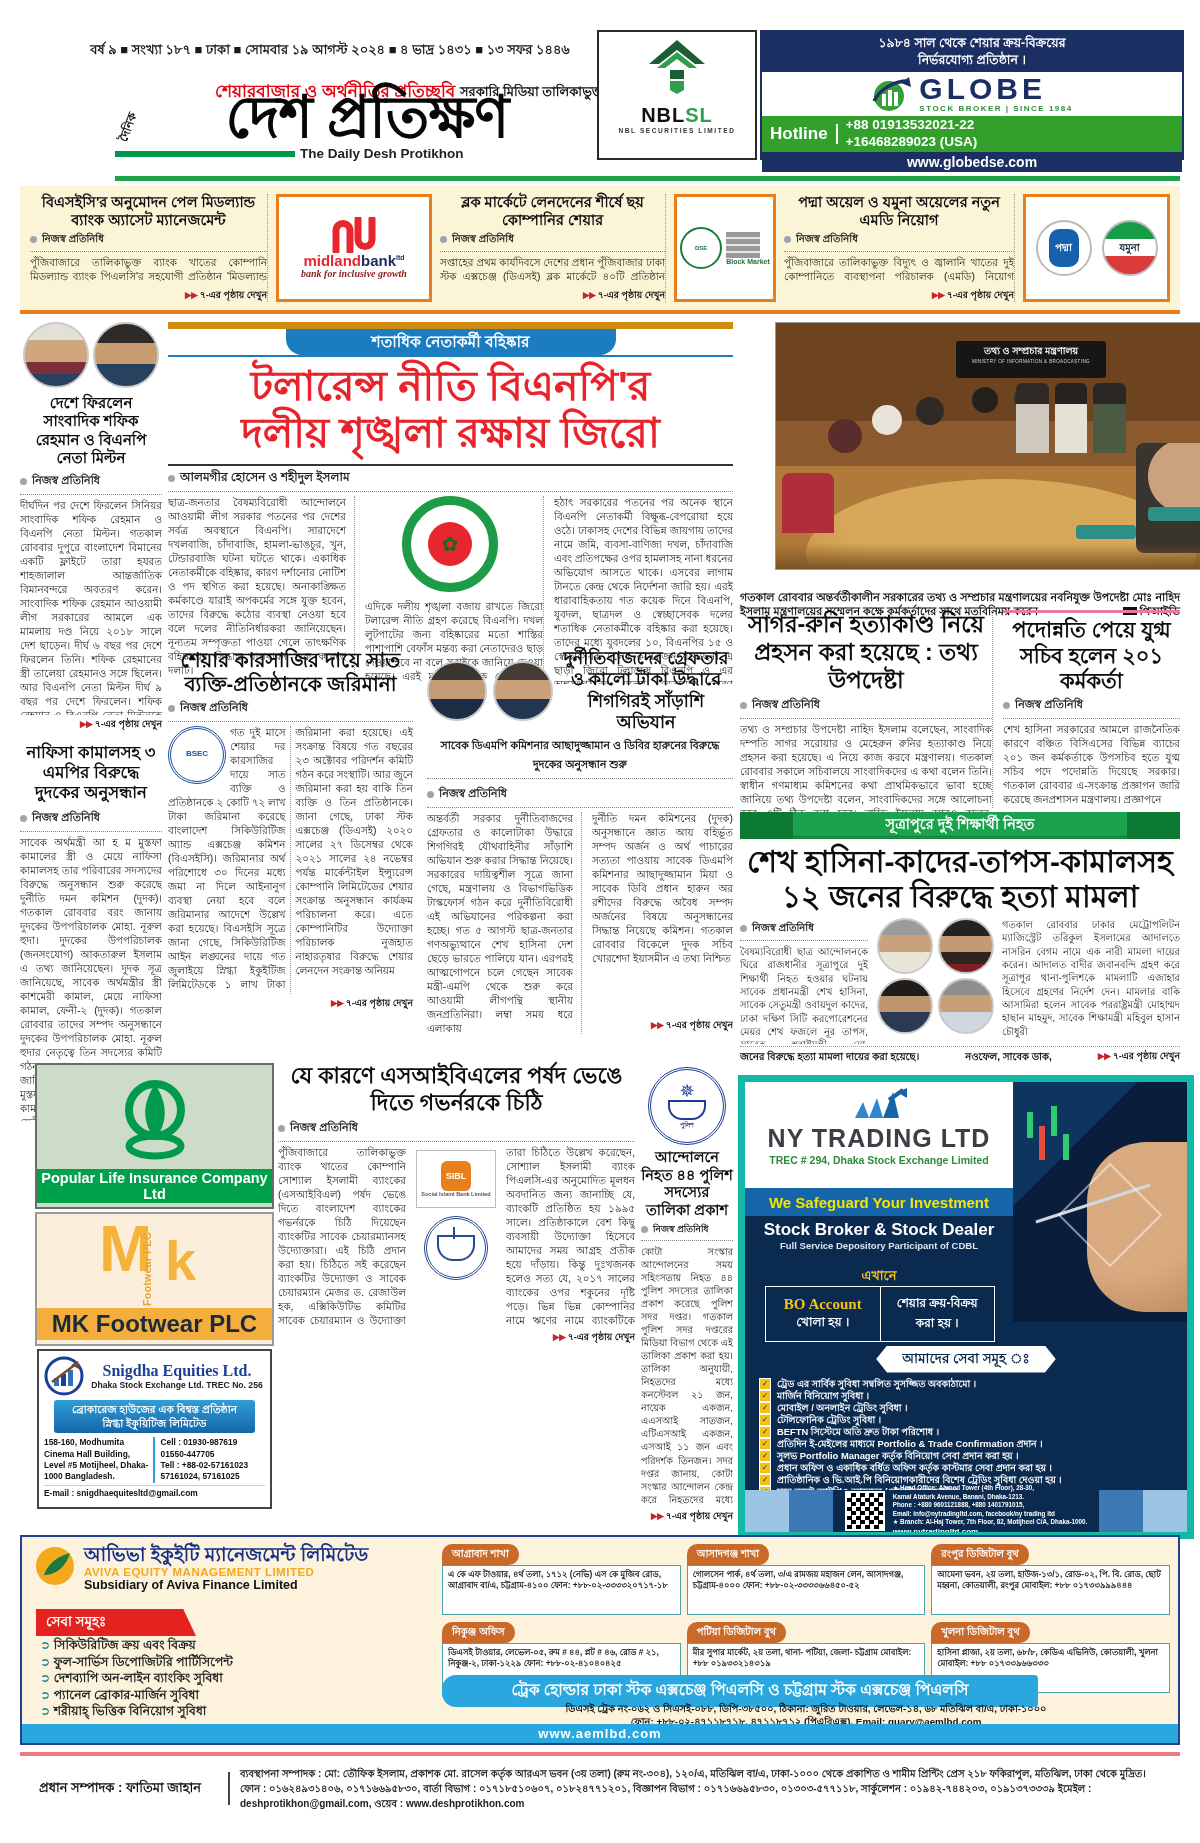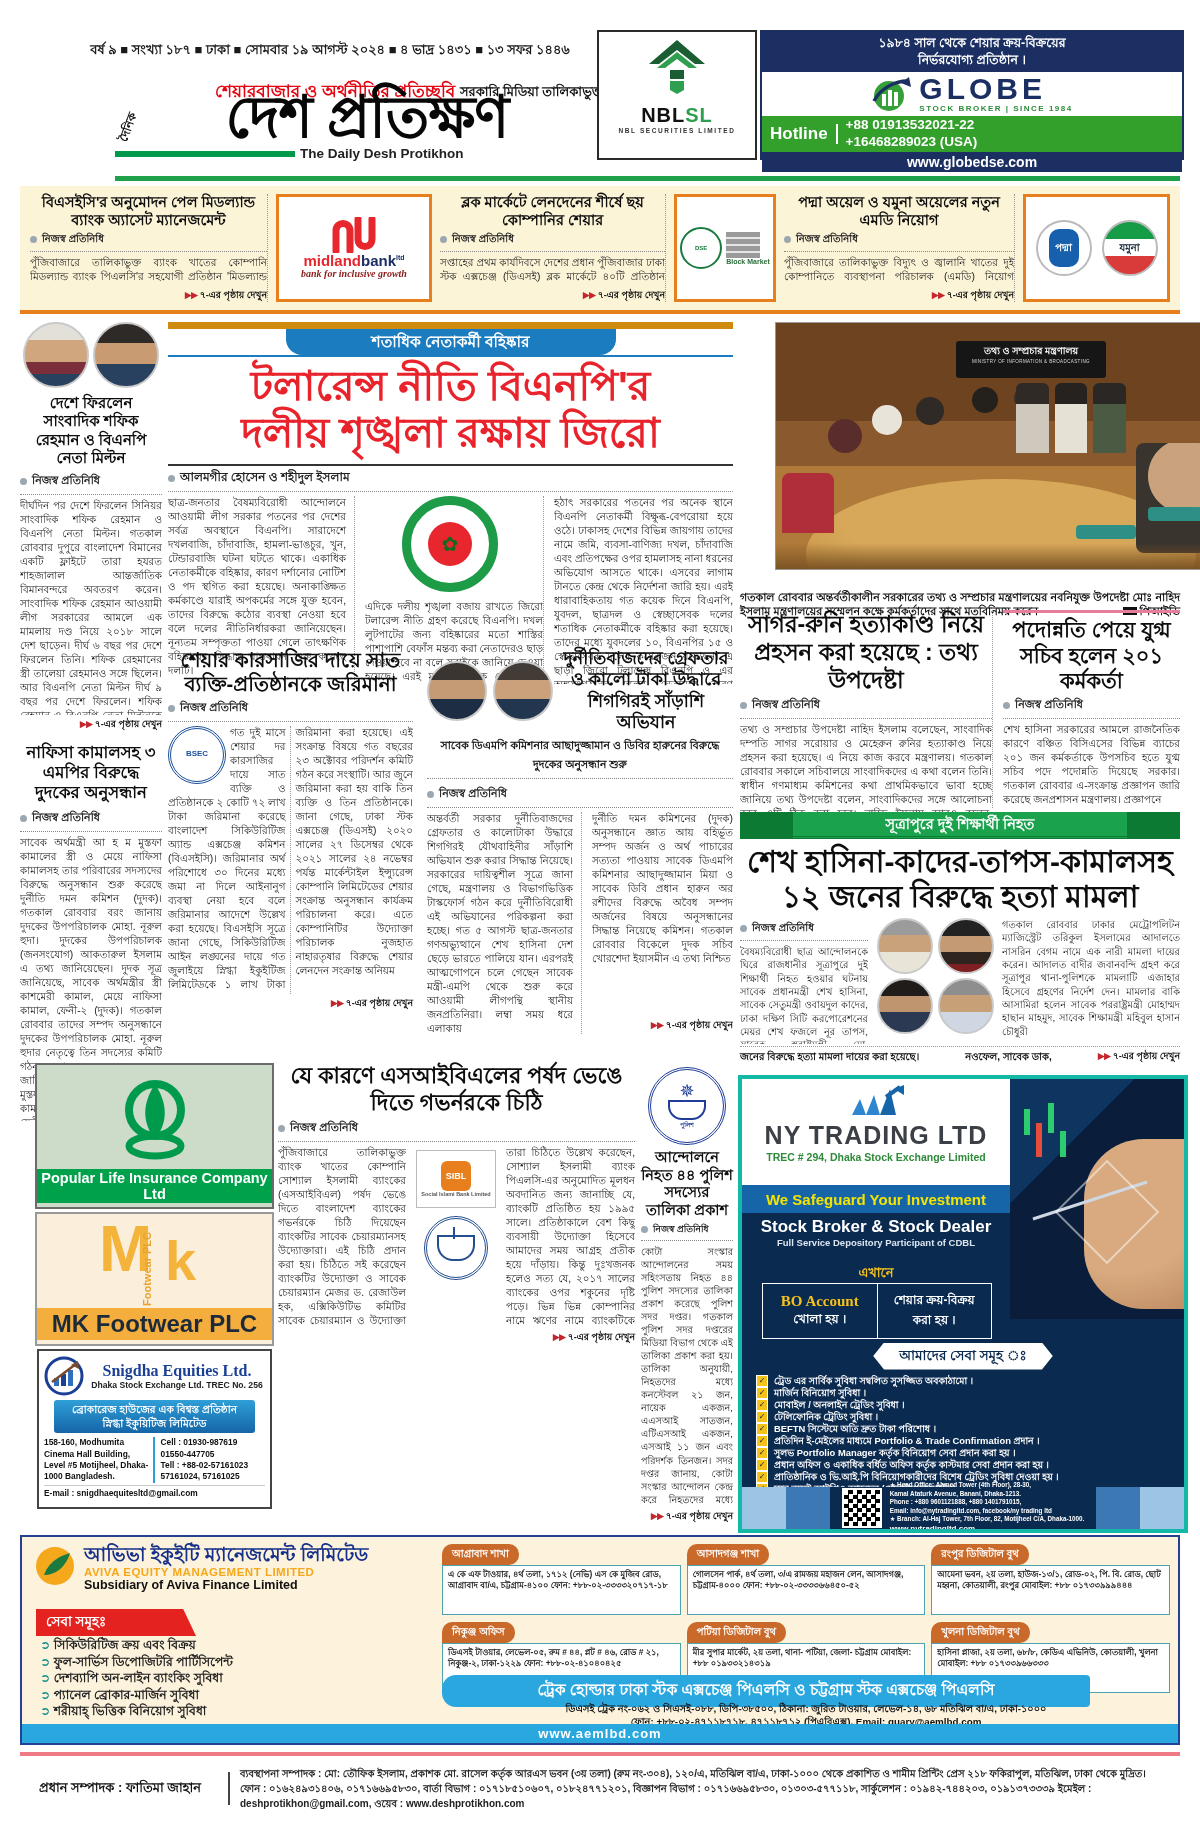--- a/index.html
+++ b/index.html
@@ -382,21 +382,21 @@
     </div>
     <div class="ttl" style="font-size:14.5px;">আন্দোলনে নিহত ৪৪ পুলিশ সদস্যের তালিকা প্রকাশ</div>
     <div class="bl" style="font-size:9px;">
         <span class="dot"></span>
         <span>নিজস্ব প্রতিনিধি</span>
       </div>
     <div class="bt" style="height:262px;font-size:9.6px;">কোটা সংস্কার আন্দোলনের সময় সহিংসতায় নিহত ৪৪ পুলিশ সদস্যের তালিকা প্রকাশ করেছে পুলিশ সদর দপ্তর। গতকাল পুলিশ সদর দপ্তরের মিডিয়া বিভাগ থেকে এই তালিকা প্রকাশ করা হয়। তালিকা অনুযায়ী, নিহতদের মধ্যে কনস্টেবল ২১ জন, নায়েক একজন, এএসআই সাতজন, এটিএসআই একজন, এসআই ১১ জন এবং পরিদর্শক তিনজন। সদর দপ্তর জানায়, কোটা সংস্কার আন্দোলন কেন্দ্র করে নিহতদের মধ্যে ডিএমপির ১৪ জন, আহত পুলিশ সদস্য ৫ আগস্ট এবং বাকি সদস্যরা বিভিন্ন সময়ে নিহত হন। নিহত পুলিশ সদস্যদের মধ্যে ভিএমপির ১৪ জন, আহতপুর</div>
     <div class="more"><span class="arr">▶▶</span> <span>৭-এর পৃষ্ঠায় দেখুন</span></div>
   </div>
 
-  <div class="abs" style="left:738px;top:1075px;width:442px;height:450px;background:#0b2a50;border:4px solid #14b8a6;overflow:hidden;">
+  <div class="abs" style="left:738px;top:1075px;width:442px;height:450px;background:#0b2a50;border:7px solid #14b8a6;overflow:hidden;">
     <div style="position:absolute;left:268px;top:0;width:174px;height:240px;background:linear-gradient(135deg,#0e3560 0 30%,#0a1e3c 30% 100%);">
       <div style="position:absolute;left:14px;top:30px;width:6px;height:26px;background:#2ecc71;"></div>
       <div style="position:absolute;left:26px;top:44px;width:6px;height:34px;background:#e74c3c;"></div>
       <div style="position:absolute;left:38px;top:24px;width:6px;height:30px;background:#2ecc71;"></div>
       <div style="position:absolute;left:50px;top:52px;width:6px;height:26px;background:#2ecc71;"></div>
       <div style="position:absolute;right:-30px;top:60px;width:130px;height:170px;border-radius:60px 20px 20px 60px;background:radial-gradient(circle at 30% 30%,#d9aa7f 0 55%,#b9855c 100%);"></div>
       <div style="position:absolute;left:20px;top:120px;width:120px;height:3px;background:#cfd8e2;transform:rotate(-18deg);"></div>
       <div style="position:absolute;left:60px;top:96px;width:70px;height:70px;border:2px solid rgba(255,255,255,.5);transform:rotate(45deg);"></div>
     </div>
     <div style="position:absolute;left:0;top:0;width:268px;height:106px;background:#fff;text-align:center;">
@@ -507,21 +507,21 @@
 
     <div style="position:absolute;left:420px;top:6px;width:728px;display:grid;grid-template-columns:1fr 1fr 1fr;gap:6px;">
       <div><span class="pill">আগ্রাবাদ শাখা</span><div class="bbox">এ কে এফ টাওয়ার, ৪র্থ তলা, ১৭১২ (নেভি) এস কে মুজিব রোড, আগ্রাবাদ বা/এ, চট্টগ্রাম-৪১০০ ফোন: +৮৮-০২-৩৩৩৩২০৭১৭-১৮</div></div>
       <div><span class="pill">আসাদগঞ্জ শাখা</span><div class="bbox">গোলসেন পার্ক, ৪র্থ তলা, ৩/এ রামজয় মহাজন লেন, আসাদগঞ্জ, চট্টগ্রাম-৪০০০ ফোন: +৮৮-০২-৩৩৩৩৬৬৪৫০-৫২</div></div>
       <div><span class="pill">রংপুর ডিজিটাল বুথ</span><div class="bbox">আমেনা ভবন, ২য় তলা, হাউজ-১৩/১, রোড-০২, পি. বি. রোড, ছোট মহ্বনা, কোতয়ালী, রংপুর মোবাইল: +৮৮ ০১৭৩৩৯৯৯৪৪৪</div></div>
       <div><span class="pill"> নিকুঞ্জ অফিস</span><div class="bbox">ডিএসই টাওয়ার, লেভেল-০৫, রুম # ৪৪, প্লট # ৪৬, রোড # ২১, নিকুঞ্জ-২, ঢাকা-১২২৯ ফোন: +৮৮-০২-৪১০৪০৪২৫</div></div>
       <div><span class="pill">পটিয়া ডিজিটাল বুথ</span><div class="bbox">মীর সুপার মার্কেট, ২য় তলা, থানা- পটিয়া, জেলা- চট্টগ্রাম মোবাইল: +৮৮ ০১৯৩৩২১৪৩১৯</div></div>
       <div><span class="pill">খুলনা ডিজিটাল বুথ</span><div class="bbox">হাসিনা প্লাজা, ২য় তলা, ৬৮/৮, কেডিএ এভিনিউ, কোতয়ালী, খুলনা মোবাইল: +৮৮ ০১৭৩৩৯৬৬৩৩৩</div></div>
     </div>
 
-    <div style="position:absolute;left:420px;top:138px;width:648px;background:#2ba7df;color:#fff;font-weight:800;font-size:15.5px;text-align:center;padding:3px 0;border-radius:14px 4px 4px 14px;">ট্রেক হোল্ডার ঢাকা স্টক এক্সচেঞ্জ পিএলসি ও চট্টগ্রাম স্টক এক্সচেঞ্জ পিএলসি</div>
+    <div style="position:absolute;left:420px;top:138px;width:596px;background:#2ba7df;color:#fff;font-weight:800;font-size:15.5px;text-align:center;padding:3px 0;border-radius:14px 4px 4px 14px;">ট্রেক হোল্ডার ঢাকা স্টক এক্সচেঞ্জ পিএলসি ও চট্টগ্রাম স্টক এক্সচেঞ্জ পিএলসি</div>
     <div style="position:absolute;left:420px;top:165px;width:728px;text-align:center;font-size:9.8px;font-weight:700;line-height:1.35;">
       <div>ডিএসই ট্রেক নং-০৬২ ও সিএসই-০৮৮, ডিপি-৩৮৫০০, ঠিকানা: জুরিত টাওয়ার, লেভেল-১৪, ৬৮ মতিঝিল বা/এ, ঢাকা-১০০০</div>
       <div>ফোন: +৮৮-০২-৪৭১১৮৭১৮, ৪৭১১৮৭১২ (পিএবিএক্স), Email: quary@aemlbd.com</div>
     </div>
     <div style="position:absolute;left:0;bottom:0;width:100%;background:#29a8e0;color:#fff;font-weight:900;font-size:13px;text-align:center;padding:2px 0;letter-spacing:1px;">www.aemlbd.com</div>
   </div>
 
   <div class="abs" style="left:20px;top:1752px;width:1160px;height:4px;background:#ef7a85;"></div>
   <div class="abs" style="left:20px;top:1766px;width:1160px;display:flex;gap:10px;align-items:center;">
     <div style="width:200px;font-size:13px;font-weight:800;border-right:2px solid #444;padding:6px 8px 6px 0;text-align:center;">প্রধান সম্পাদক : ফাতিমা জাহান</div>

